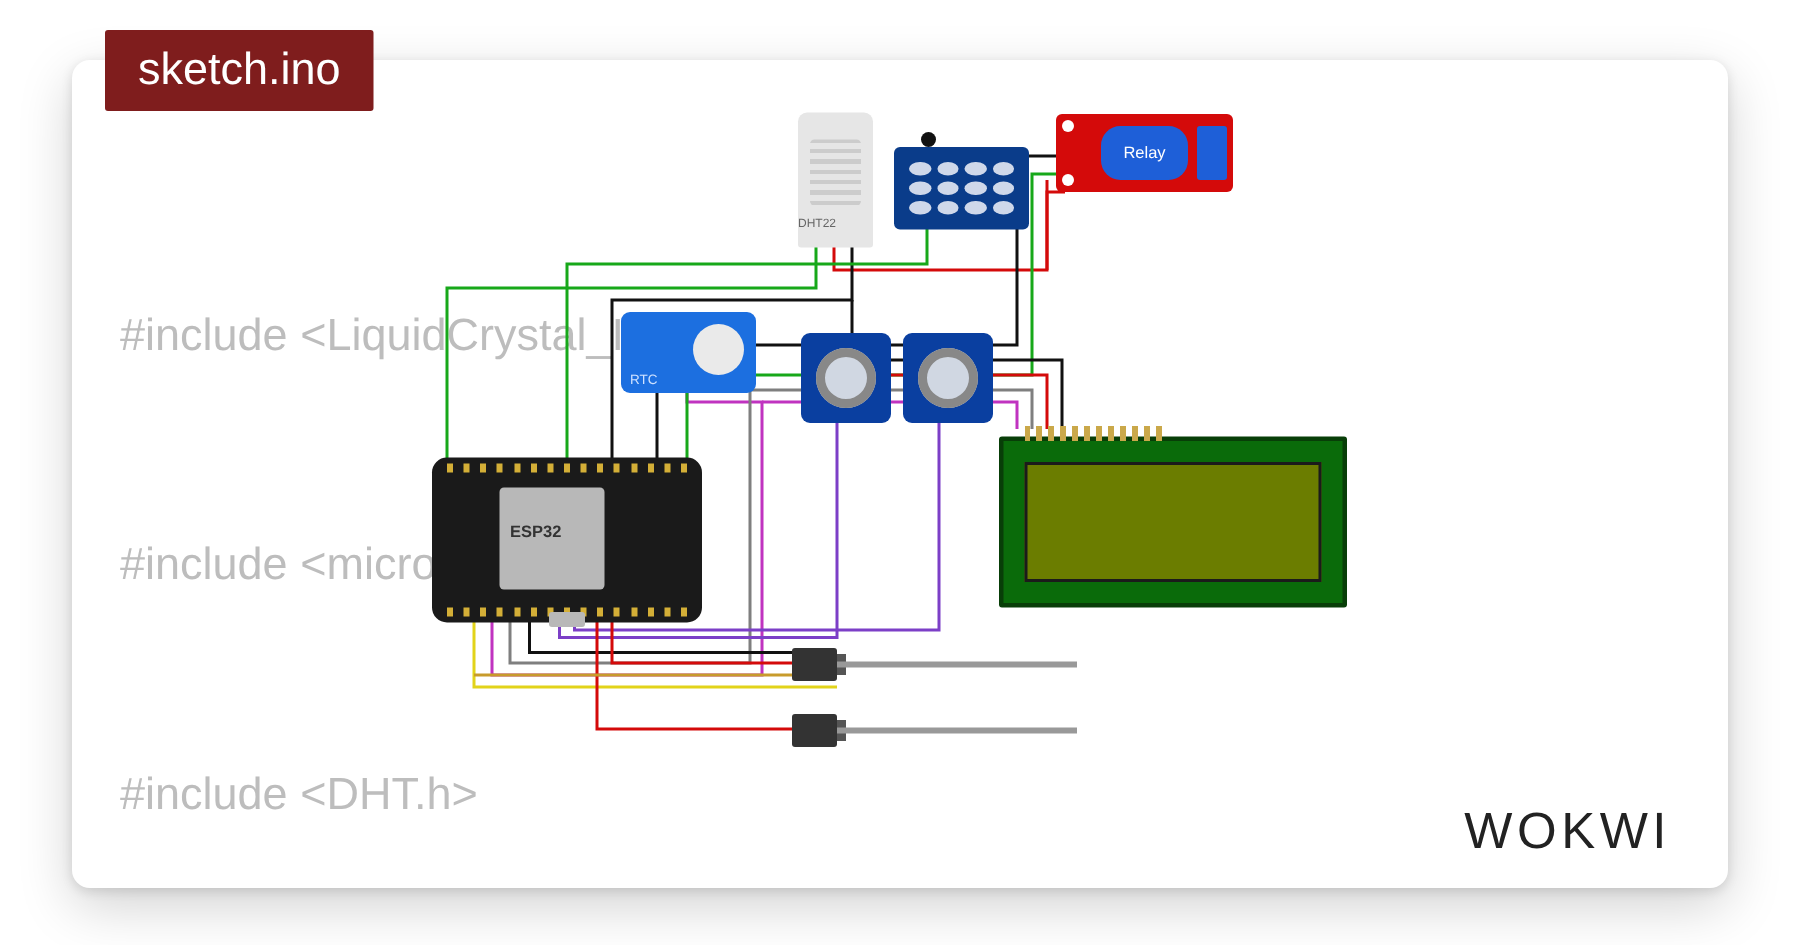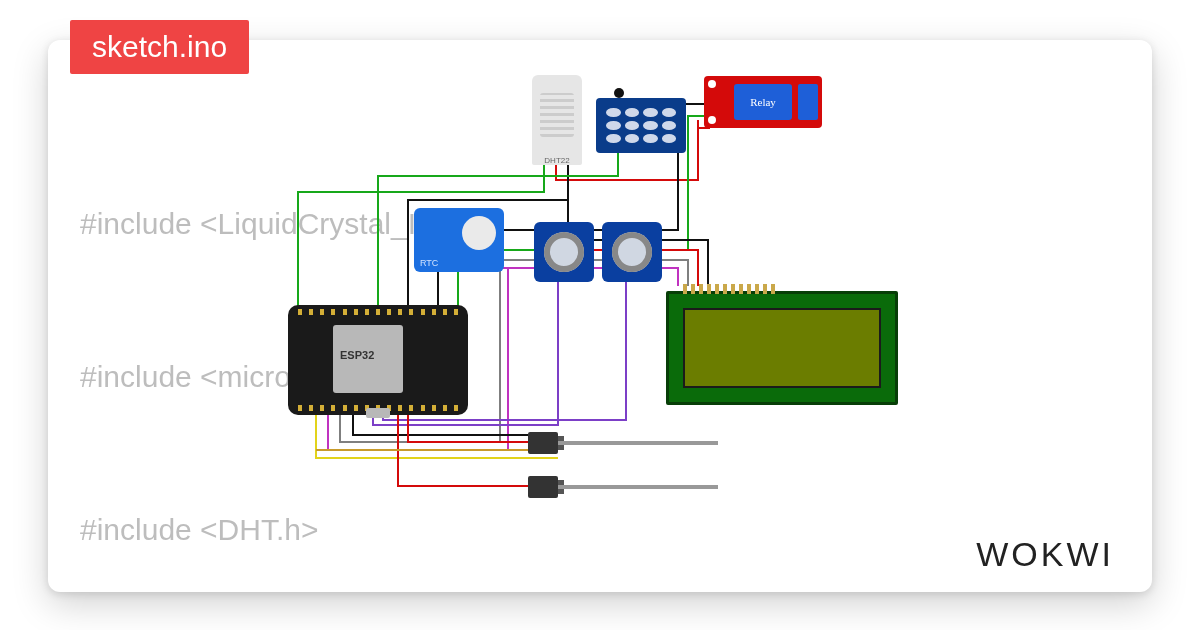--- a/index.html
+++ b/index.html
@@ -18,21 +18,21 @@
     width: 1104px;
     height: 552px;
     background: #fff;
     border-radius: 12px;
     box-shadow: 0 12px 36px rgba(0,0,0,0.18), 0 2px 8px rgba(0,0,0,0.12);
   }
   .tab {
     position: absolute;
     left: 22px;
     top: -20px;
-    background: #ef4444;
+    background: #7f1d1d;
     color: #fff;
     font-size: 30px;
     padding: 10px 22px;
     border-radius: 2px;
     font-weight: 400;
   }
   .code {
     position: absolute;
     left: 32px;
     top: 56px;
@@ -105,43 +105,43 @@
   
   .dht22 {
     left: 274px; top: -5px; width: 50px; height: 90px;
     background: #e6e6e6; border-radius: 6px 6px 2px 2px;
   }
   .dht22::after {
     content: ""; position: absolute; left: 8px; top: 18px; right: 8px; bottom: 28px;
     background: repeating-linear-gradient(0deg, #ccc 0 3px, #e6e6e6 3px 7px);
     border-radius: 3px;
   }
-  .dht22 .lbl { position: absolute; bottom: 0; left: 0; right: 0; text-align: center; font-size: 8px; color: #666; }
+  .dht22 .lbl { position: absolute; bottom: 12px; left: 0; right: 0; text-align: left; font-size: 8px; color: #666; }
 
   
   .ntc {
     left: 338px; top: 18px; width: 90px; height: 55px;
     background: #0a3c8a; border-radius: 4px;
   }
   .ntc::before { content:""; position:absolute; left:18px; top:-10px; width:10px; height:10px; background:#111; border-radius:50%; }
   .ntc .dots { position:absolute; inset:10px; display:grid; grid-template-columns:repeat(4,1fr); grid-template-rows:repeat(3,1fr); gap:4px; }
   .ntc .dots span { background:#cfd8ea; border-radius:50%; }
 
   
   .relay {
     left: 446px; top: -4px; width: 118px; height: 52px;
     background: #d40a0a; border-radius: 4px;
   }
-  .relay .block { position:absolute; left:30px; top:8px; width:58px; height:36px; background:#1e5fd8; border-radius:3px; display:flex; align-items:center; justify-content:center; color:#fff; font-size:11px;font-family:Liberation Serif, serif; }
+  .relay .block { position:absolute; left:30px; top:8px; width:58px; height:36px; background:#1e5fd8; border-radius:13px; display:flex; align-items:center; justify-content:center; color:#fff; font-size:11px; }
   .relay .term { position:absolute; right:4px; top:8px; width:20px; height:36px; background:#1e5fd8; border-radius:2px; }
   .relay .hole { position:absolute; width:8px; height:8px; background:#fff; border-radius:50%; }
 
   
   .rtc {
-    left: 156px; top: 128px; width: 90px; height: 64px;
+    left: 156px; top: 128px; width: 90px; height: 54px;
     background: #1c6fe0; border-radius: 6px;
   }
   .rtc::before { content:""; position:absolute; right:8px; top:8px; width:34px; height:34px; background:#eaeaea; border-radius:50%; }
   .rtc .txt { position:absolute; left:6px; bottom:4px; font-size:9px; color:#cfe2ff; }
 
   
   .pot {
     width: 60px; height: 60px; background:#0a3fa0; border-radius:6px;
   }
   .pot::before { content:""; position:absolute; left:10px; top:10px; width:40px; height:40px; background:#d0d7e2; border-radius:50%; box-shadow: inset 0 0 0 6px #888; }

